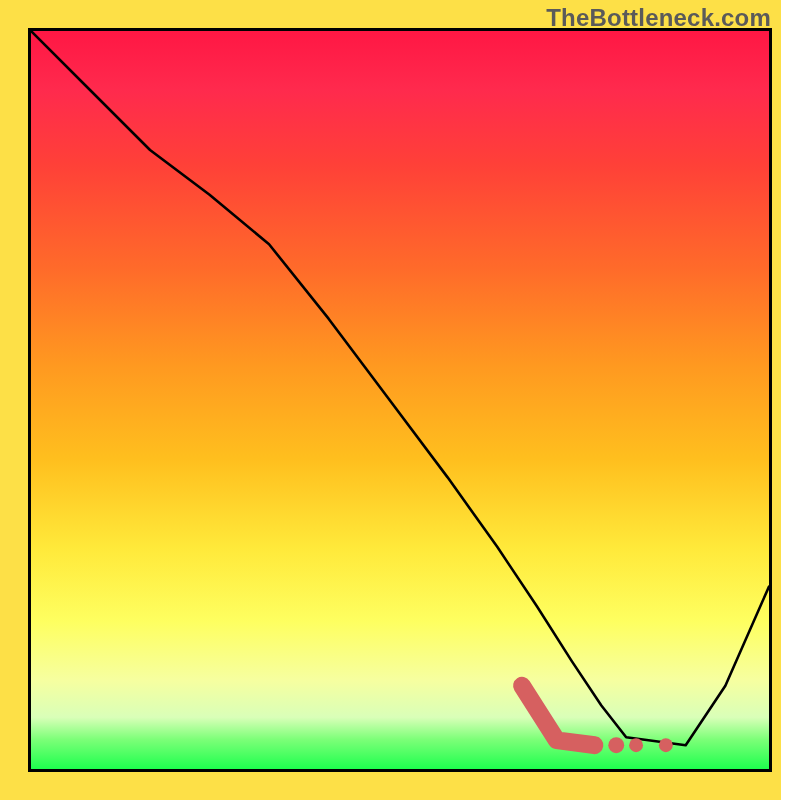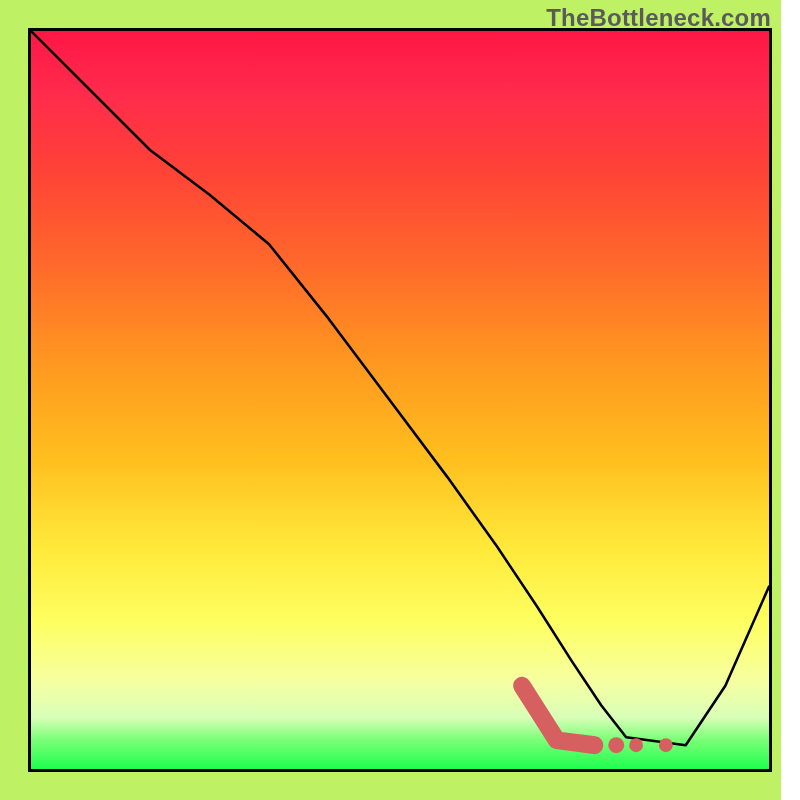--- a/index.html
+++ b/index.html
@@ -7,21 +7,21 @@
     padding: 0;
     width: 800px;
     height: 800px;
     background: #ffffff;
     font-family: Arial, Helvetica, sans-serif;
   }
   .outer {
     position: relative;
     width: 781px;
     height: 800px;
-    background: #bef264;
+    background: #fde047;
   }
   .watermark {
     position: absolute;
     top: 4px;
     right: 10px;
     font-size: 24px;
     font-weight: 600;
     color: #5a5a5a;
     letter-spacing: 0.2px;
     z-index: 3;

